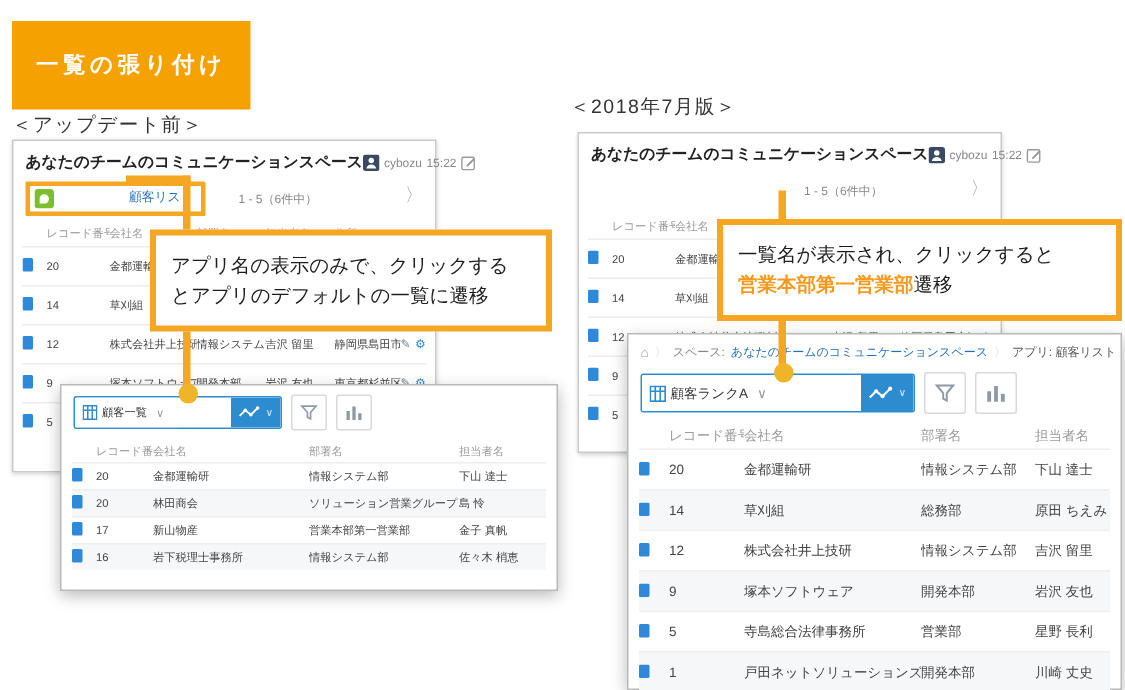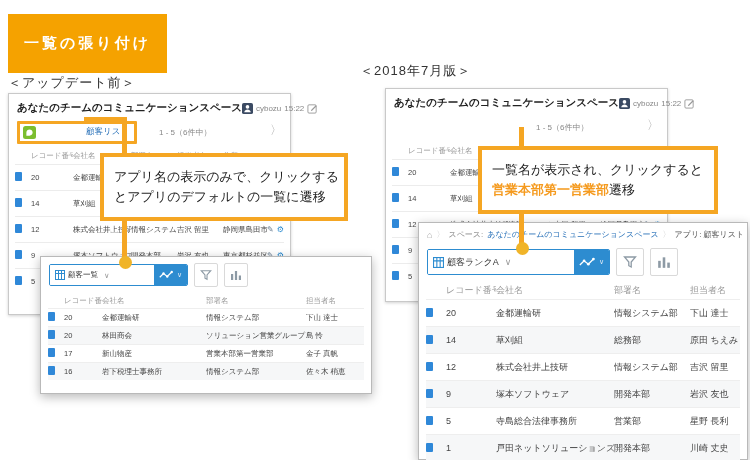--- a/index.html
+++ b/index.html
@@ -82,21 +82,21 @@
   .c.lic{width:16px;} .c.lid{width:38px;} .c.lcmp{width:104px;} .c.ldep{width:100px;} .c.lper{flex:1;}
   .c.ric{width:20px;} .c.rid{width:50px;} .c.rcmp{width:118px;} .c.rdep{width:76px;} .c.rper{flex:1;}
 </style>
 </head>
 <body>
 
 <div class="page">
 
   <div class="title-badge">一覧の張り付け</div>
   <div class="section-label" style="left:8px;top:74px">＜アップデート前＞</div>
-  <div class="section-label" style="left:360px;top:62px">＜2018年7月版＞</div>
+  <div class="section-label" style="left:380px;top:62px">＜2018年7月版＞</div>
 
   <div class="card outer" style="left:8px;top:93px;width:283px;height:222px">
     <div class="card-head">
       <div class="space-title">あなたのチームのコミュニケーションスペース</div>
       <div class="meta">
         <svg width="11" height="11" viewBox="0 0 12 12">
             <rect width="12" height="12" rx="2" fill="#3b4a63"></rect>
             <circle cx="6" cy="4.3" r="2" fill="#fff"></circle>
             <path d="M2.4 10.2c.4-2 2-3 3.6-3s3.2 1 3.6 3z" fill="#fff"></path>
           </svg>
@@ -440,23 +440,23 @@
     </div>
   </div>
 
   <div class="conn" style="left:84px;top:117px;width:43px;height:5px"></div>
   <div class="conn" style="left:122px;top:117px;width:5px;height:146px"></div>
   <div class="dot" style="left:119px;top:256px"></div>
 
   <div class="conn" style="left:519px;top:127px;width:5px;height:122px"></div>
   <div class="dot" style="left:516px;top:242px"></div>
 
-  <div class="callout" style="left:100px;top:153px;width:248px">
+  <div class="callout" style="left:100px;top:153px;width:268px">
     <div>アプリ名の表示のみで、クリックする</div>
     <div>とアプリのデフォルトの一覧に遷移</div>
   </div>
 
-  <div class="callout" style="left:478px;top:146px;width:240px">
+  <div class="callout" style="left:478px;top:146px;width:270px">
     <div>一覧名が表示され、クリックすると</div>
     <div><span class="hl-text">営業本部第一営業部</span><span>遷移</span></div>
   </div>
 
 </div>
 
 </body></html>

